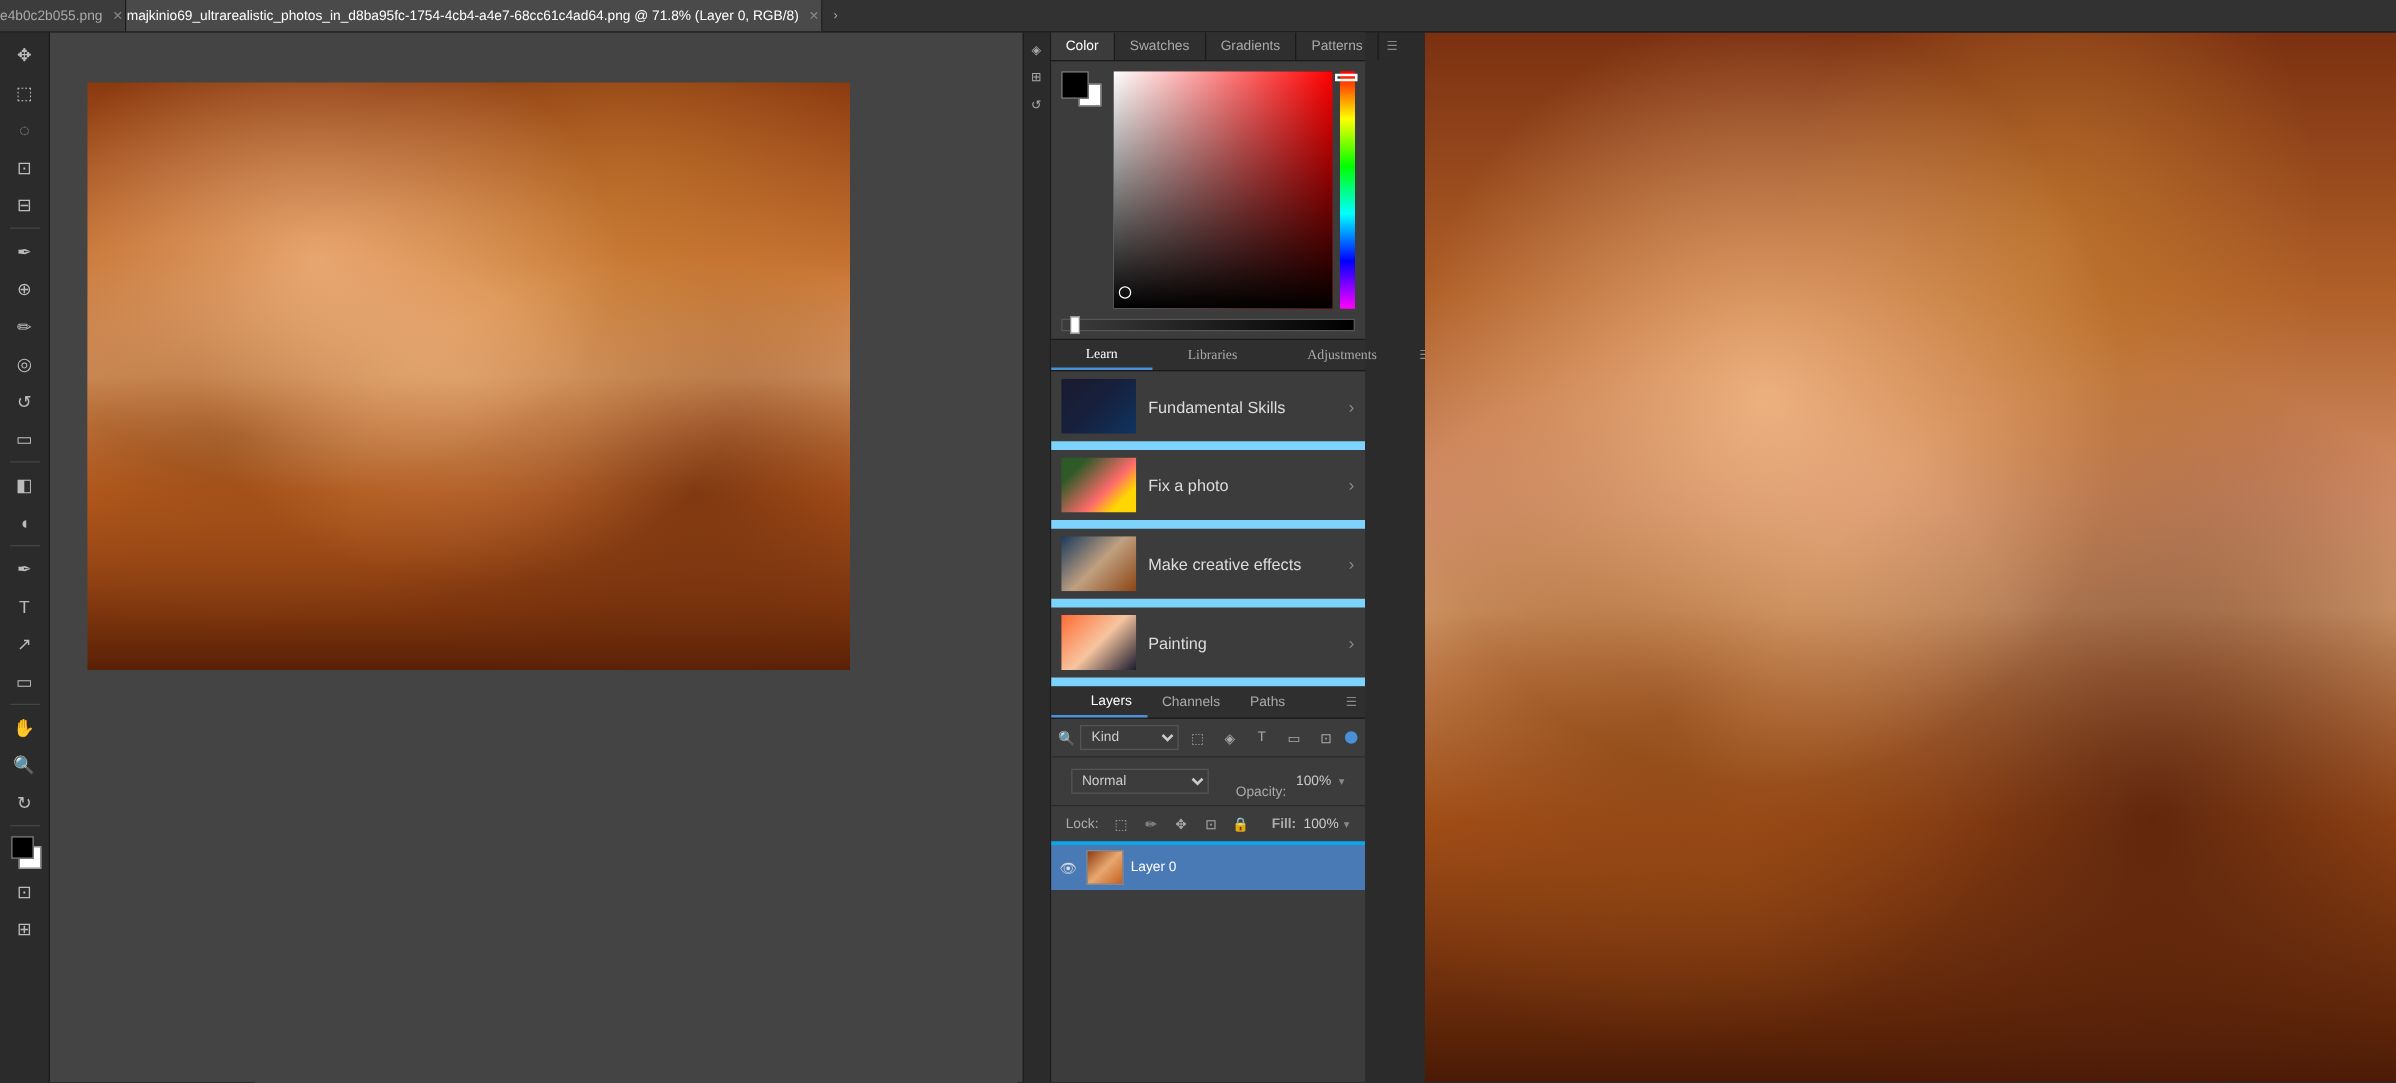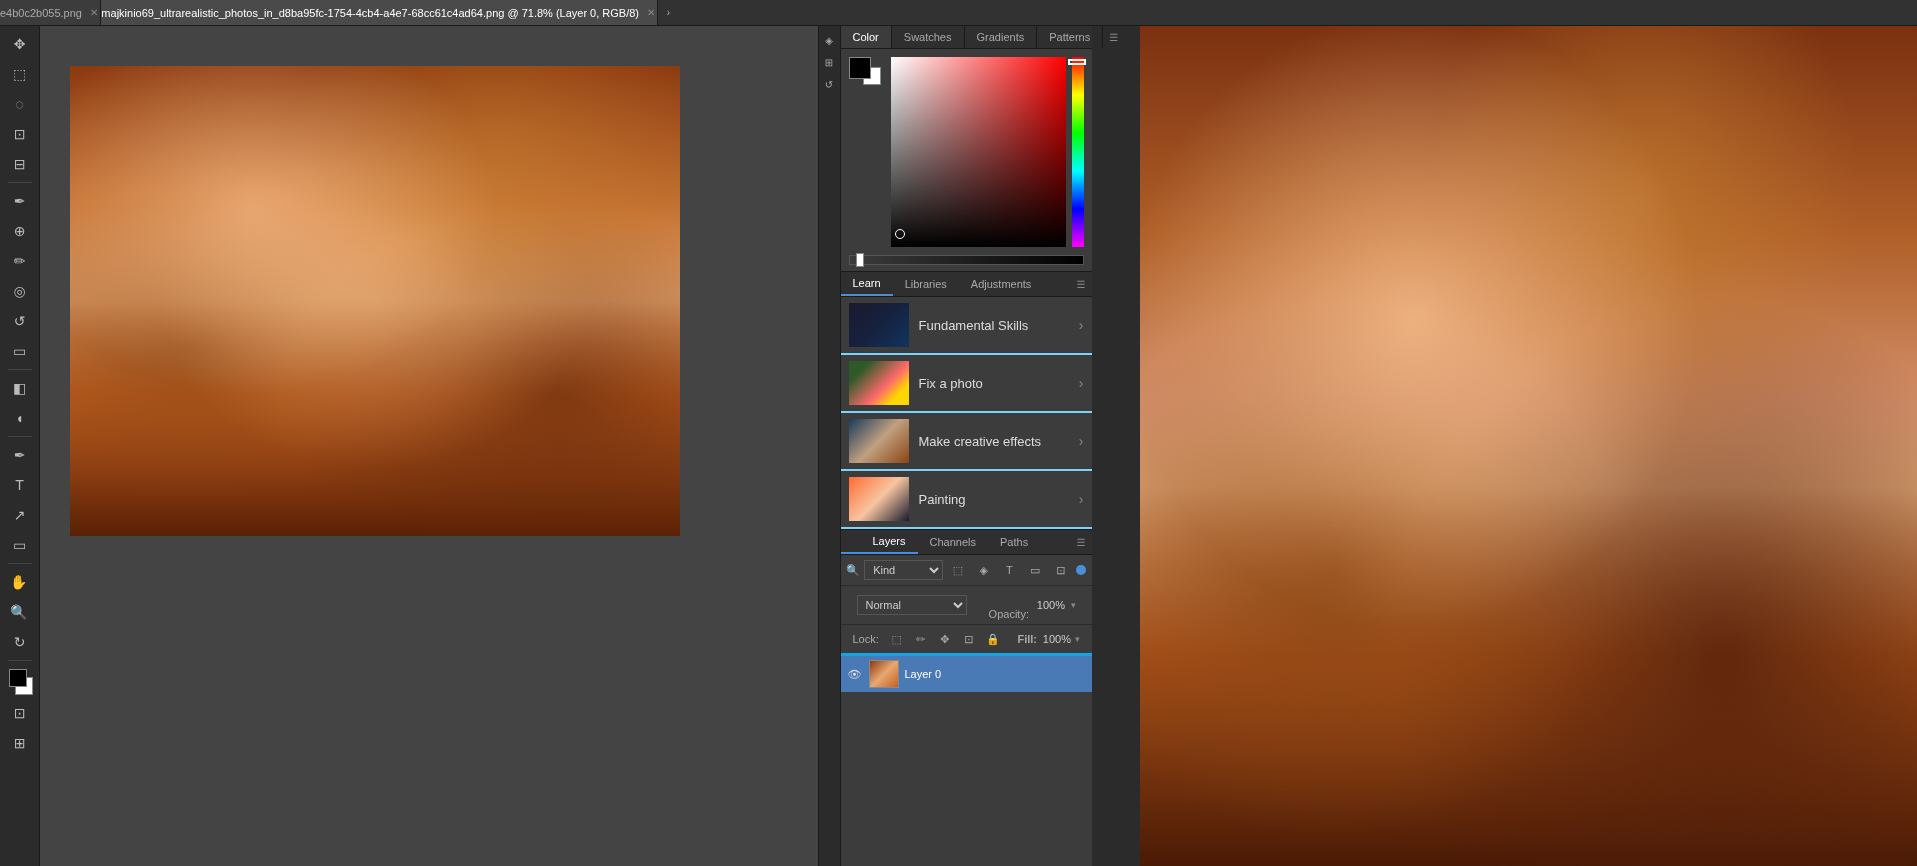--- a/index.html
+++ b/index.html
@@ -315,42 +315,43 @@
       border-bottom: 1px solid #1a1a1a;
       flex-shrink: 0;
     }
     .learn-tabs {
       display: flex;
       background: #2f2f2f;
       border-bottom: 1px solid #1a1a1a;
       align-items: center;
     }
     .learn-tab {
-      padding: 5px 12px;
-      font-size: 11px;
-      color: #aaa;
-      cursor: pointer;
+      padding: 5px 28px;
+      font-size: 11px;
+      color: #aaa;
+      cursor: pointer;
+      font-family: Liberation Serif, serif;
     }
     .learn-tab.active {
       color: #fff;
       border-bottom: 2px solid #4a90d9;
     }
     .learn-menu-btn {
       margin-left: auto;
       padding: 4px 6px;
       color: #888;
       font-size: 10px;
       cursor: pointer;
     }
 
     .learn-item {
       display: flex;
       align-items: center;
       padding: 6px 8px;
-      border-bottom: 2px solid #7dd3fc;
+      border-bottom: 7px solid #7dd3fc;
       cursor: pointer;
       gap: 10px;
     }
     .learn-thumb {
       width: 60px;
       height: 44px;
       flex-shrink: 0;
       overflow: hidden;
     }
     .thumb-fundamental {

